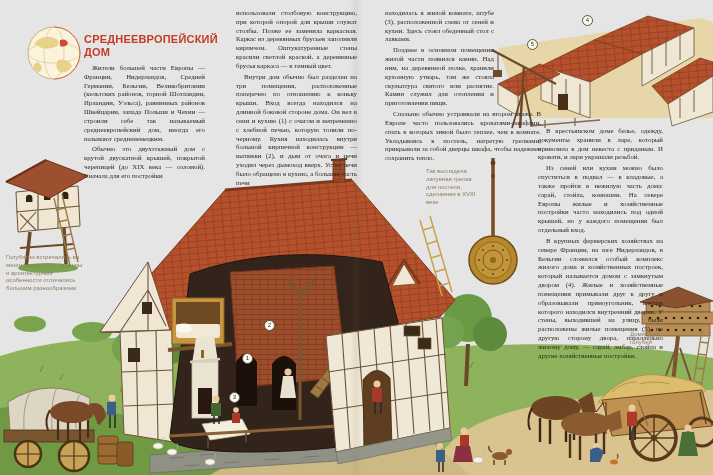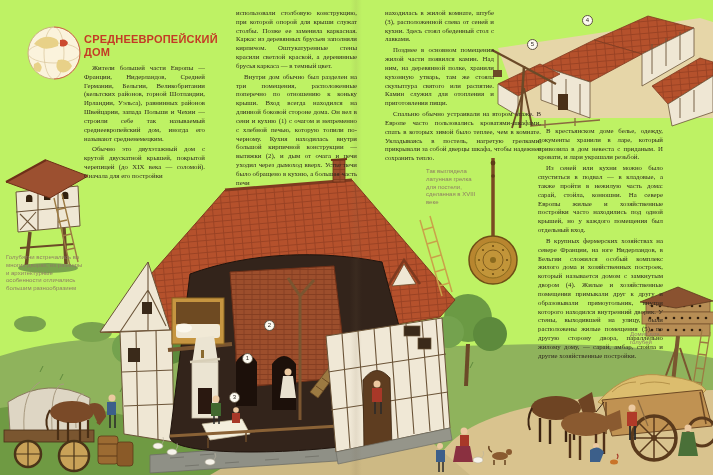--- a/index.html
+++ b/index.html
@@ -1,16 +1,16 @@
 <!DOCTYPE html>
 <html><head>
 <meta charset="utf-8">
 <style>
   html,body{margin:0;padding:0;background:#d8d2c2}
-  .page{position:relative;width:713px;height:475px;background:#bef264;overflow:hidden;
+  .page{position:relative;width:713px;height:475px;background:#e5e5e5;overflow:hidden;
         font-family:"Liberation Serif",serif}
   .art{position:absolute;left:0;top:0}
   .heading{position:absolute;left:84px;top:33px;width:132px;margin:0;
            font-family:"Liberation Sans",sans-serif;font-weight:700;font-size:11px;
            line-height:1.2;color:#c43b26;letter-spacing:.2px}
   .col{position:absolute;font-size:6.8px;line-height:1.3;color:#30291f;text-align:justify}
   .col p{margin:0 0 2px 0;text-indent:8px}
   .col p.noind{text-indent:0}
   .c1{left:84px;top:64px;width:121px}
   .c2{left:236px;top:9px;width:121px}

